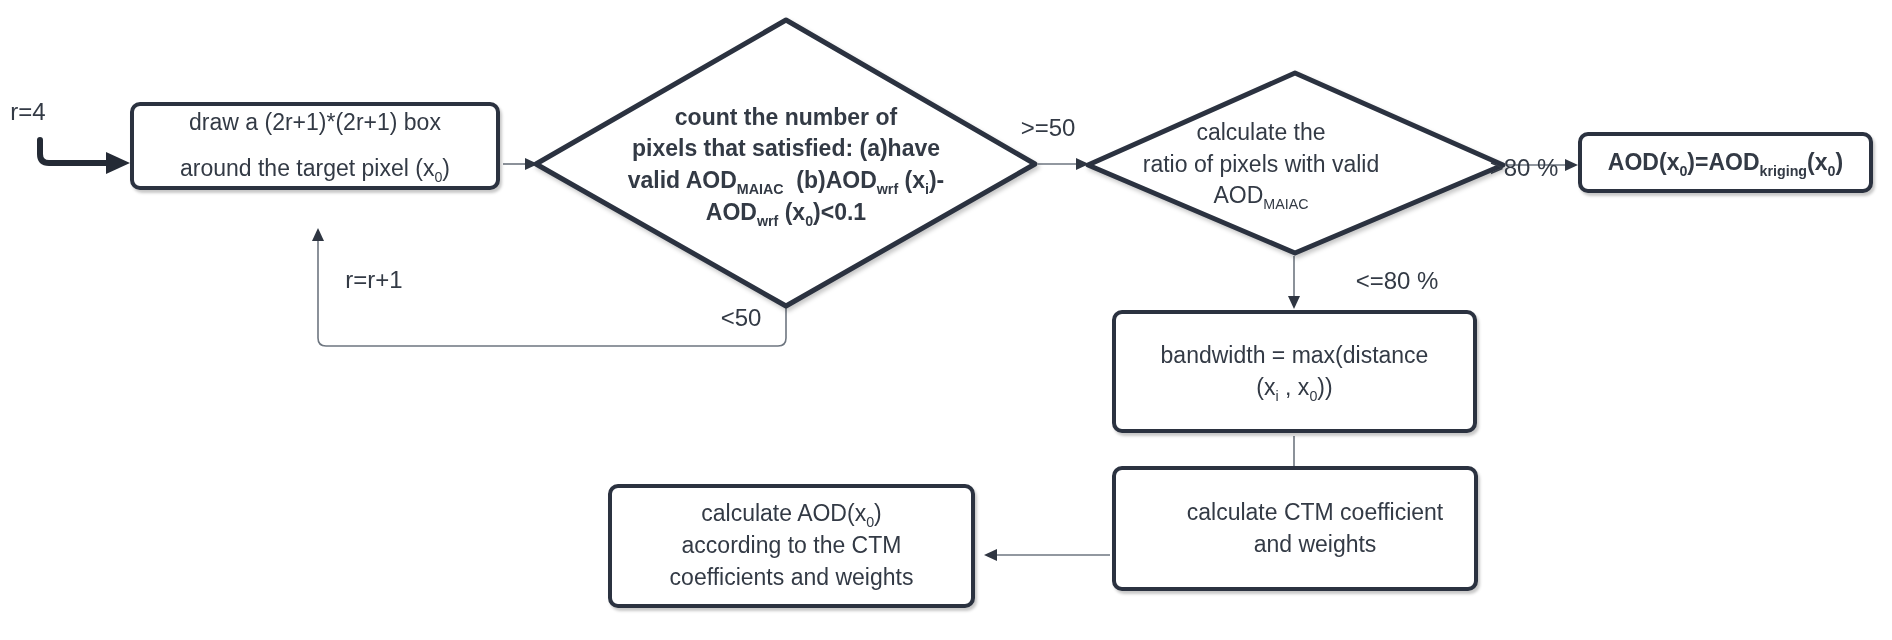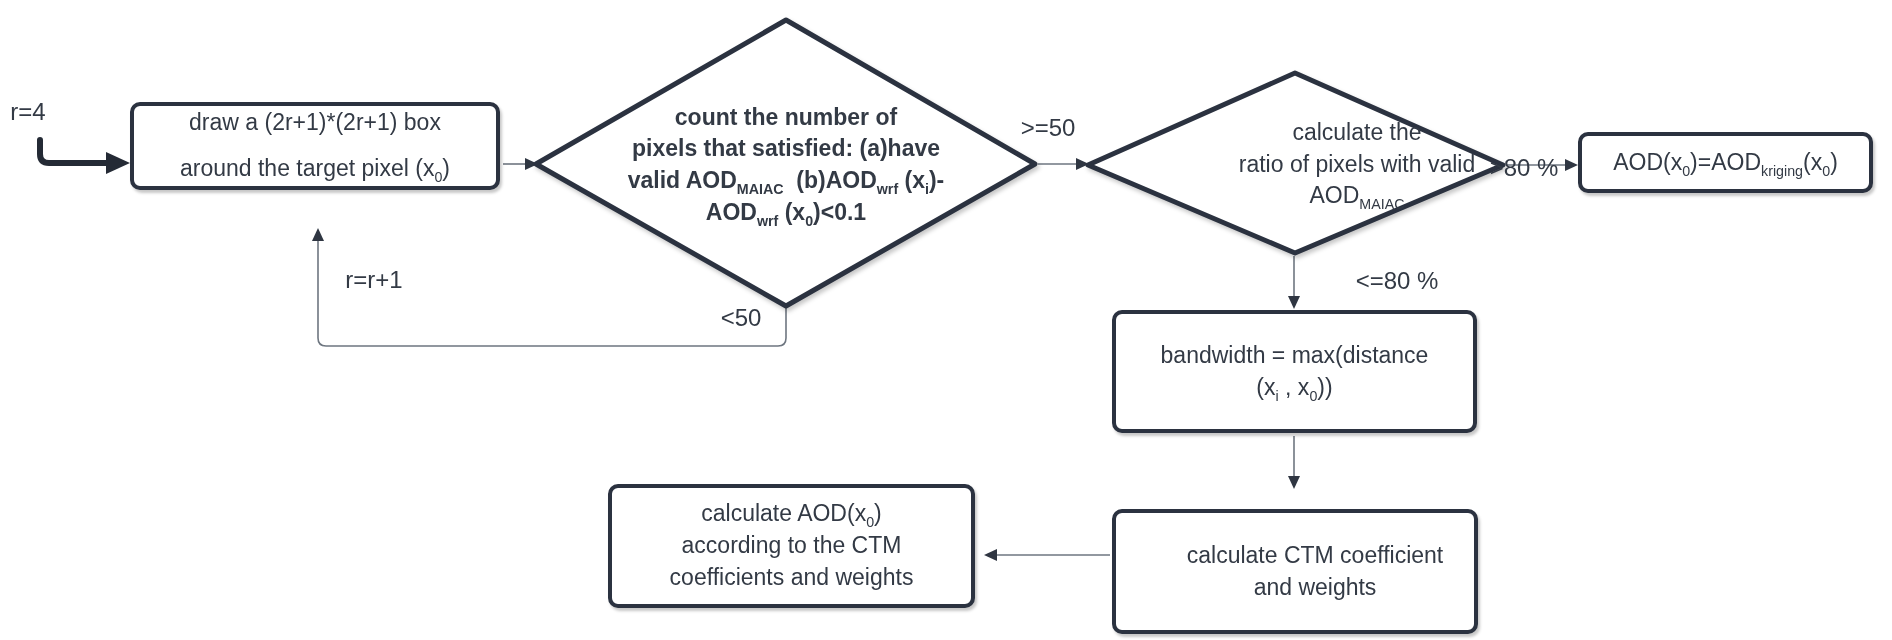--- a/index.html
+++ b/index.html
@@ -132,36 +132,36 @@
       <div class="tline"><span>around the target pixel (x</span><sub>0</sub><span>)</span></div>
     </div>
 
   <div class="node" style="left:576px; top:95px; width:420px; height:140px;font-weight:bold;">
       <div class="tline"><span>count the number of</span></div>
       <div class="tline"><span>pixels that satisfied: (a)have</span></div>
       <div class="tline"><span>valid AOD</span><sub>MAIAC</sub><span>&nbsp; (b)AOD</span><sub>wrf</sub><span> (x</span><sub>i</sub><span>)-</span></div>
       <div class="tline"><span>AOD</span><sub>wrf</sub><span> (x</span><sub>0</sub><span>)&lt;0.1</span></div>
     </div>
 
-  <div class="node" style="left:1177px; top:112px; width:360px; height:105px;text-align:center;">
+  <div class="node" style="left:1081px; top:112px; width:360px; height:105px;text-align:center;">
       <div class="tline"><span>calculate the</span></div>
       <div class="tline"><span>ratio of pixels with valid</span></div>
       <div class="tline"><span>AOD</span><sub>MAIAC</sub></div>
     </div>
 
-  <div class="node rect" style="left:1578px; top:132px; width:295px; height:61px;">
+  <div class="node rect" style="left:1578px; top:132px; width:295px; height:61px;font-weight:bold;">
       <div class="tline"><span>AOD(x</span><sub>0</sub><span>)=AOD</span><sub>kriging</sub><span>(x</span><sub>0</sub><span>)</span></div>
     </div>
 
   <div class="node rect" style="left:1112px; top:310px; width:365px; height:123px;align-items:center;">
       <div class="tline"><span>bandwidth = max(distance</span></div>
       <div class="tline"><span>(x</span><sub>i</sub><span> , x</span><sub>0</sub><span>))</span></div>
     </div>
 
-  <div class="node rect" style="left:1112px; top:509px; width:366px; height:125px;padding-left:40px;">
+  <div class="node rect" style="left:1112px; top:466px; width:366px; height:125px;padding-left:40px;">
       <div class="tline"><span>calculate CTM coefficient</span></div>
       <div class="tline"><span>and weights</span></div>
     </div>
 
   <div class="node rect" style="left:608px; top:484px; width:367px; height:124px;">
       <div class="tline"><span>calculate AOD(x</span><sub>0</sub><span>)</span></div>
       <div class="tline"><span>according to the CTM</span></div>
       <div class="tline"><span>coefficients and weights</span></div>
     </div>
 

